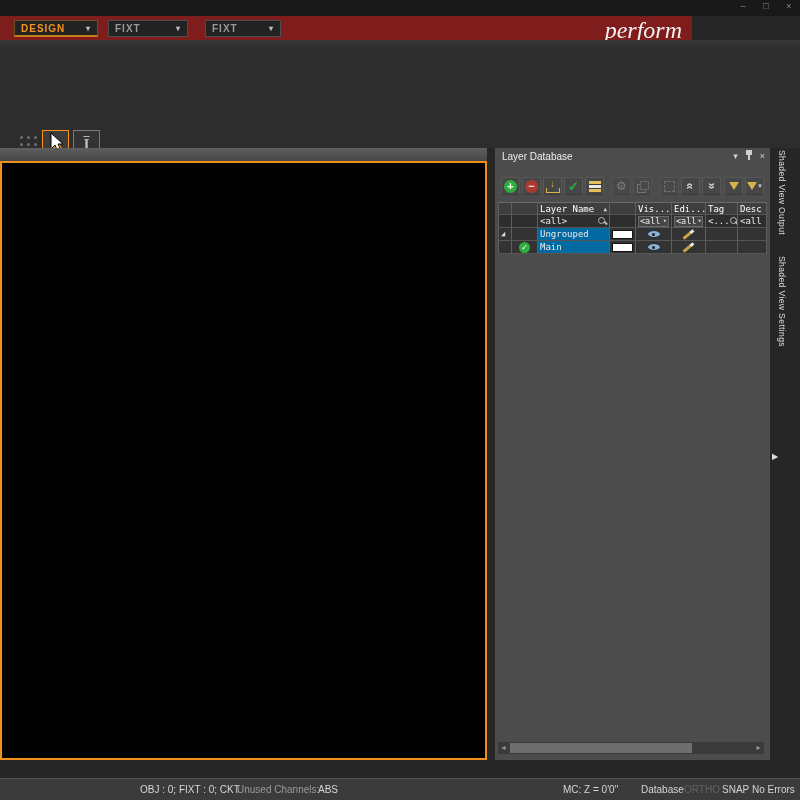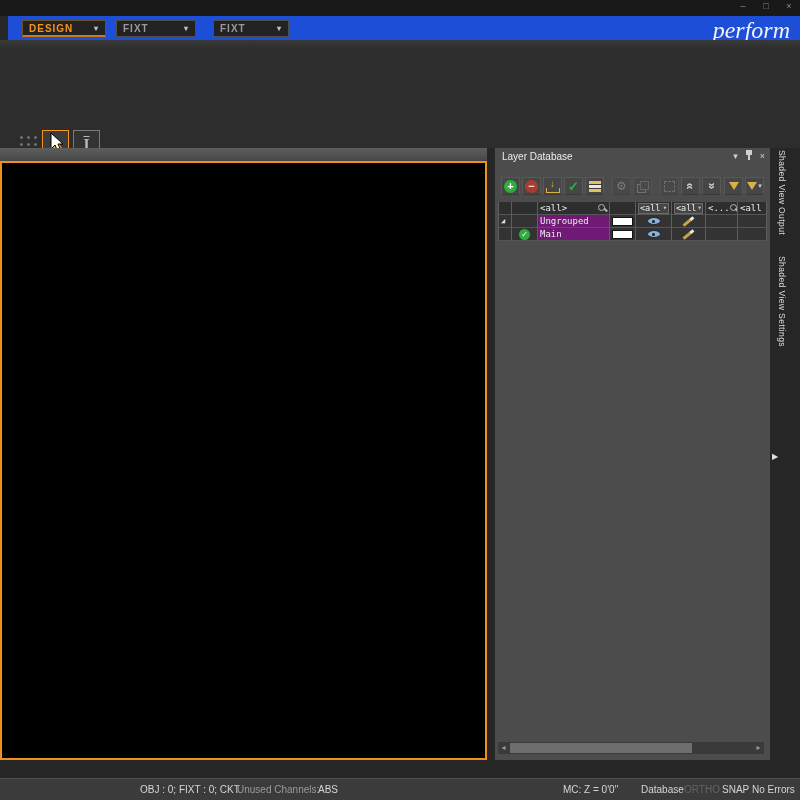--- a/index.html
+++ b/index.html
@@ -5,21 +5,21 @@
   *{margin:0;padding:0;box-sizing:border-box}
   html,body{width:800px;height:800px}
   body{position:relative;background:#262626;font-family:"Liberation Sans",sans-serif;overflow:hidden;color:#ddd}
 
   
   #titlebar{position:absolute;left:0;top:0;width:800px;height:16px;background:#191919}
   .win-controls{position:absolute;right:5px;top:1px;display:flex;gap:11px;color:#8d8d8d;font-size:9px}
   .win-btn{width:12px;text-align:center;cursor:default}
 
   
-  #modebar{position:absolute;left:8px;top:16px;width:792px;height:24px;background:#1d4ed8}
+  #modebar{position:absolute;left:0;top:16px;width:692px;height:24px;background:#7f1d1d}
   .mode-dd{position:absolute;top:4px;height:17px;display:flex;align-items:center;justify-content:space-between;
            padding:0 6px;border:1px solid #4e4e4e;background:#222;font-size:10px;font-weight:bold;
            letter-spacing:1px;color:#9a9a9a;cursor:default}
   .mode-dd .caret{font-size:8px;color:#bdbdbd;margin-left:8px}
   #dd-design{left:14px;width:84px;color:#f7941d;border-color:#6a5226;border-bottom:2px solid #c97f17}
   #dd-pres{left:108px;width:80px}
   #dd-live{left:205px;width:76px}
   #logo{position:absolute;right:10px;top:1px;font-family:"Liberation Serif",serif;font-style:italic;
         font-size:24px;color:#f2f2f2}
 
@@ -85,21 +85,21 @@
   .c0{width:14px;flex:0 0 14px;padding:0 1px;border-left:1px solid #5e5e5e}
   .c1{width:26px;flex:0 0 26px}
   .c2{width:72px;flex:0 0 72px}
   .c3{width:26px;flex:0 0 26px}
   .c4{width:36px;flex:0 0 36px}
   .c5{width:34px;flex:0 0 34px}
   .c6{width:32px;flex:0 0 32px}
   .c7{width:29px;flex:0 0 29px;border-right:none}
   .thead .c{background:#3e3e3e;border-top:1px solid #6a6a6a;color:#fff}
   .tfilter .c{background:#2e2e2e}
-  .trow .namec{background:#701a75}
+  .trow .namec{background:#0369a1}
   .sort{margin-left:auto;font-size:6px;color:#cfcfcf}
   .fdd{width:100%;height:11px;background:#454545;border:1px solid #6a6a6a;display:flex;align-items:center;
        justify-content:space-between;padding:0 1px;font-size:8.5px}
   .mag{width:9px;height:9px;position:relative;margin-left:auto;flex:0 0 9px}
   .mag::before{content:"";position:absolute;left:0;top:0;width:5px;height:5px;border:1.5px solid #b8b8b8;border-radius:50%}
   .mag::after{content:"";position:absolute;left:5.5px;top:5.5px;width:3.5px;height:1.5px;background:#b8b8b8;transform:rotate(45deg)}
   .texp{font-size:7px;color:#e0e0e0}
   .swatch{width:21px;height:9px;background:#fff;border:1px solid #141414;margin:0 auto}
   .eye{width:14px;height:8px;border-radius:50%;background:#8fb0cf;border:1px solid #1d2b3a;position:relative;margin:0 auto}
   .eye::after{content:"";position:absolute;left:4.5px;top:1.5px;width:3px;height:3px;border-radius:50%;background:#13202e}
@@ -230,20 +230,33 @@
       <span class="funnel"></span>
     </div>
     <div class="pbtn">
       <span class="funnel"></span>
       <span class="minicaret">▾</span>
     </div>
   </div>
 
   <div id="ldb-table">
 
+    <div class="trow thead">
+      <div class="c c0"></div>
+      <div class="c c1"></div>
+      <div class="c c2">
+        <span>Layer Name</span>
+        <span class="sort">▲</span>
+      </div>
+      <div class="c c3"></div>
+      <div class="c c4">Vis...</div>
+      <div class="c c5">Edi...</div>
+      <div class="c c6">Tag</div>
+      <div class="c c7">Desc</div>
+    </div>
 
     <div class="trow tfilter">
       <div class="c c0"></div>
       <div class="c c1"></div>
       <div class="c c2">
         <span>&lt;all&gt;</span>
         <span class="mag"></span>
       </div>
       <div class="c c3"></div>
       <div class="c c4">

